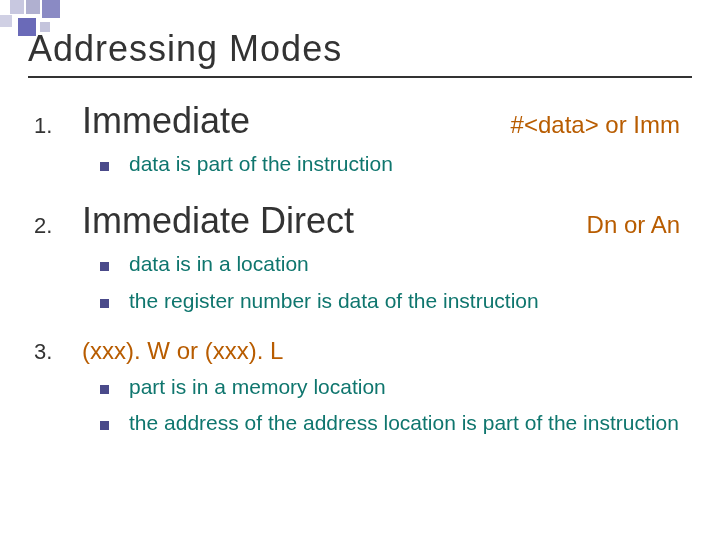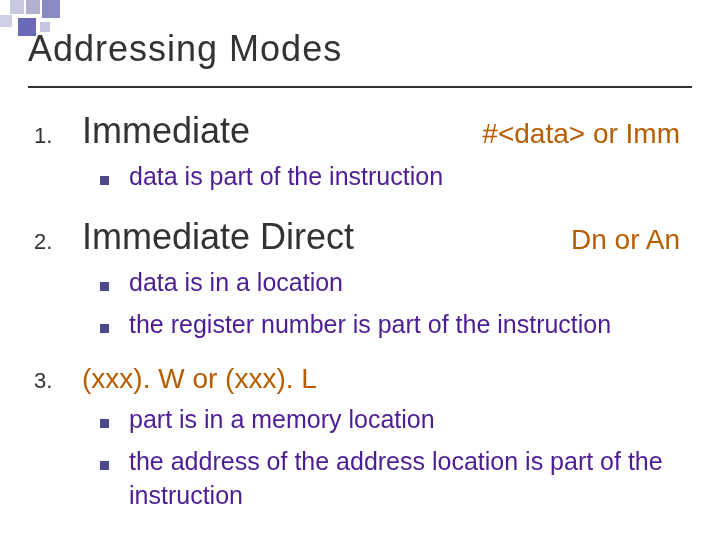--- a/index.html
+++ b/index.html
@@ -33,21 +33,21 @@
   .content {
     padding: 28px 28px 0 28px;
   }
   .title {
     font-size: 36px;
     color: #333;
     margin: 0 0 8px 0;
     font-weight: normal;
     letter-spacing: 1px;
     border-bottom: 2px solid #333;
-    padding-bottom: 16px;
+    padding-bottom: 6px;
   }
   .item {
     margin-top: 22px;
   }
   .row {
     display: flex;
     align-items: baseline;
   }
   .num {
     font-size: 22px;
@@ -55,42 +55,42 @@
     width: 48px;
     flex-shrink: 0;
     padding-left: 6px;
   }
   .heading {
     font-size: 36px;
     color: #333;
     flex: 1;
   }
   .syntax {
-    font-size: 28px;
+    font-size: 24px;
     color: #b85c00;
     margin-right: 12px;
     white-space: pre;
   }
   .sub {
     display: flex;
     align-items: baseline;
     margin-top: 8px;
     padding-left: 72px;
   }
   .bullet {
     width: 9px;
     height: 9px;
     background: #4a4a8a;
     flex-shrink: 0;
     margin-right: 20px;
     margin-top: 8px;
   }
   .subtext {
-    font-size: 25px;
-    color: #4c1d95;
+    font-size: 21px;
+    color: #0f766e;
     line-height: 1.35;
   }
 </style>
 </head>
 <body>
 
 <div class="corner-decoration">
   <div class="sq sq1"></div>
     <div class="sq sq2"></div>
     <div class="sq sq3"></div>
@@ -119,21 +119,21 @@
       <div class="num">2.</div>
       <div class="heading">Immediate Direct</div>
       <div class="syntax">Dn or An</div>
     </div>
     <div class="sub">
       <div class="bullet"></div>
       <div class="subtext">data is in a location</div>
     </div>
     <div class="sub">
       <div class="bullet"></div>
-      <div class="subtext">the register number is part of the instruction</div>
+      <div class="subtext">the register number is data of the instruction</div>
     </div>
   </div>
 
   <div class="item">
     <div class="row">
       <div class="num">3.</div>
       <div class="syntax">(xxx). W or (xxx). L</div>
     </div>
     <div class="sub">
       <div class="bullet"></div>

